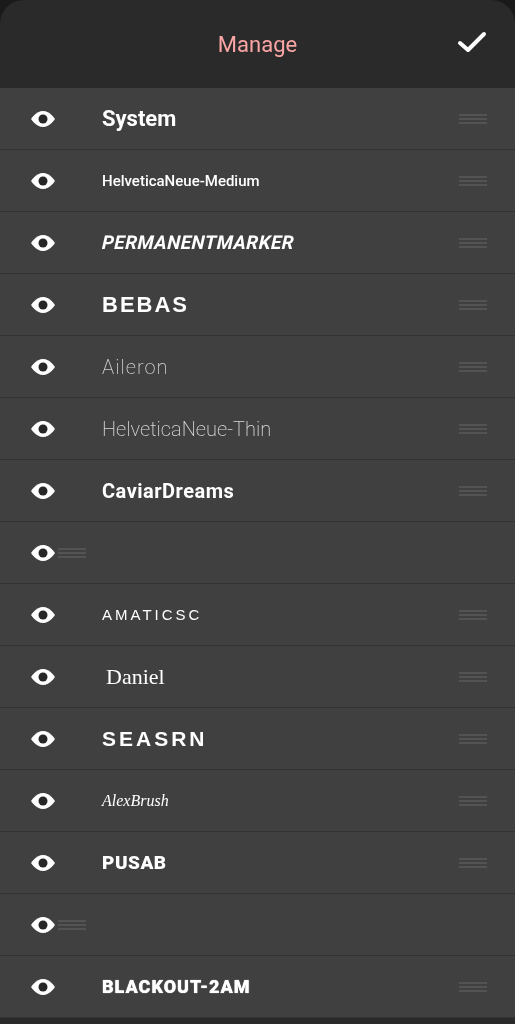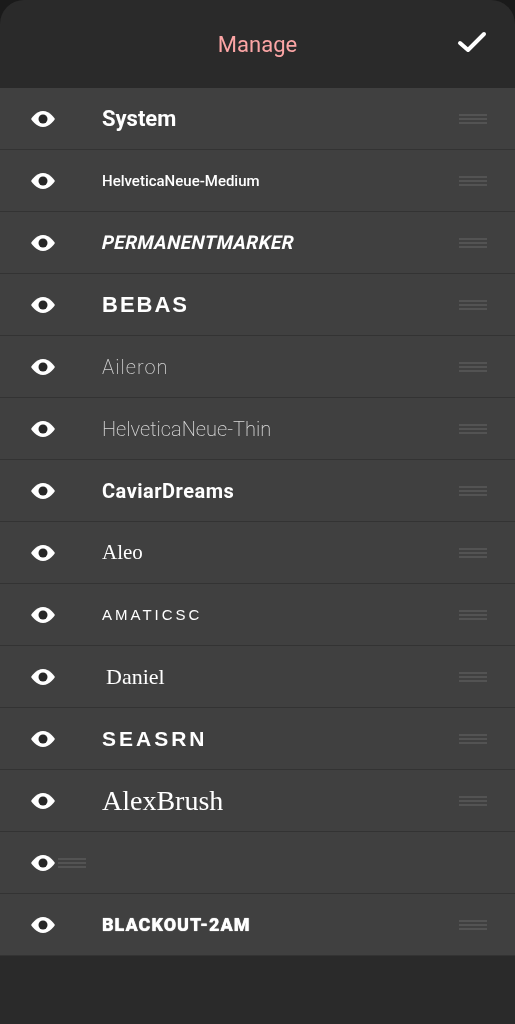--- a/index.html
+++ b/index.html
@@ -90,21 +90,21 @@
     .s-helvetica-medium { font-weight: 500; font-size: 15px; }
     .s-permanent-marker { font-weight: 700; font-style: italic; letter-spacing: 0.5px; text-transform: uppercase; font-size: 19px; transform: skewX(-3deg); }
     .s-bebas { font-weight: 800; letter-spacing: 2px; text-transform: uppercase; font-family: "Arial Narrow", sans-serif; font-size: 22px; }
     .s-aileron { font-weight: 200; letter-spacing: 1px; font-size: 20px; color: #d0d0d0; }
     .s-helvetica-thin { font-weight: 200; font-size: 20px; color: #d8d8d8; }
     .s-caviar { font-weight: 700; font-size: 20px; letter-spacing: 0.5px; }
     .s-aleo { font-family: Georgia, serif; font-weight: 400; font-size: 21px; }
     .s-amatic { font-weight: 300; letter-spacing: 3px; font-size: 15px; text-transform: uppercase; font-family: "Arial Narrow", sans-serif; }
     .s-daniel { font-family: "Comic Sans MS", cursive; font-size: 22px; margin-left: 48px; }
     .s-seasrn { font-weight: 700; letter-spacing: 3px; text-transform: uppercase; font-family: "Arial Narrow", sans-serif; font-size: 21px; font-variant: small-caps; }
-    .s-alexbrush { font-family: "Brush Script MT", cursive; font-size: 28px; }
+    .s-alexbrush { font-family: "Brush Script MT", cursive; font-style: italic; font-size: 16px; }
     .s-pusab { font-weight: 900; letter-spacing: 0.5px; font-size: 19px; text-transform: uppercase; }
     .s-lobster { font-family: Georgia, cursive; font-weight: 700; font-style: italic; font-size: 22px; }
     .s-blackout { font-weight: 900; letter-spacing: 1px; text-transform: uppercase; font-size: 18px; text-shadow: 0 0 1px #fff; }
   </style>
 </head>
 <body>
 
 <div class="panel">
   <div class="header">
     <span class="header-title">Manage</span>
@@ -229,21 +229,20 @@
           </svg>
         </div>
       </div>
       <div class="font-row">
         <div class="eye-icon">
           <svg viewBox="0 0 30 22">
             <path d="M15 3 C8 3 3 11 3 11 C3 11 8 19 15 19 C22 19 27 11 27 11 C27 11 22 3 15 3 Z" fill="#ffffff"></path>
             <circle cx="15" cy="11" r="4.5" fill="#262626"></circle>
           </svg>
         </div>
-        <div class="font-name s-aleo">Aleo</div>
         <div class="drag-handle">
           <svg viewBox="0 0 28 12">
             <line x1="0" y1="2" x2="28" y2="2" stroke="#888" stroke-width="1.5"></line>
             <line x1="0" y1="6" x2="28" y2="6" stroke="#888" stroke-width="1.5"></line>
             <line x1="0" y1="10" x2="28" y2="10" stroke="#888" stroke-width="1.5"></line>
           </svg>
         </div>
       </div>
       <div class="font-row">
         <div class="eye-icon">
@@ -294,20 +293,36 @@
         </div>
       </div>
       <div class="font-row">
         <div class="eye-icon">
           <svg viewBox="0 0 30 22">
             <path d="M15 3 C8 3 3 11 3 11 C3 11 8 19 15 19 C22 19 27 11 27 11 C27 11 22 3 15 3 Z" fill="#ffffff"></path>
             <circle cx="15" cy="11" r="4.5" fill="#262626"></circle>
           </svg>
         </div>
         <div class="font-name s-alexbrush">AlexBrush</div>
+        <div class="drag-handle">
+          <svg viewBox="0 0 28 12">
+            <line x1="0" y1="2" x2="28" y2="2" stroke="#888" stroke-width="1.5"></line>
+            <line x1="0" y1="6" x2="28" y2="6" stroke="#888" stroke-width="1.5"></line>
+            <line x1="0" y1="10" x2="28" y2="10" stroke="#888" stroke-width="1.5"></line>
+          </svg>
+        </div>
+      </div>
+      <div class="font-row">
+        <div class="eye-icon">
+          <svg viewBox="0 0 30 22">
+            <path d="M15 3 C8 3 3 11 3 11 C3 11 8 19 15 19 C22 19 27 11 27 11 C27 11 22 3 15 3 Z" fill="#ffffff"></path>
+            <circle cx="15" cy="11" r="4.5" fill="#262626"></circle>
+          </svg>
+        </div>
+        <div class="font-name s-pusab">PUSAB</div>
         <div class="drag-handle">
           <svg viewBox="0 0 28 12">
             <line x1="0" y1="2" x2="28" y2="2" stroke="#888" stroke-width="1.5"></line>
             <line x1="0" y1="6" x2="28" y2="6" stroke="#888" stroke-width="1.5"></line>
             <line x1="0" y1="10" x2="28" y2="10" stroke="#888" stroke-width="1.5"></line>
           </svg>
         </div>
       </div>
       <div class="font-row">
         <div class="eye-icon">

